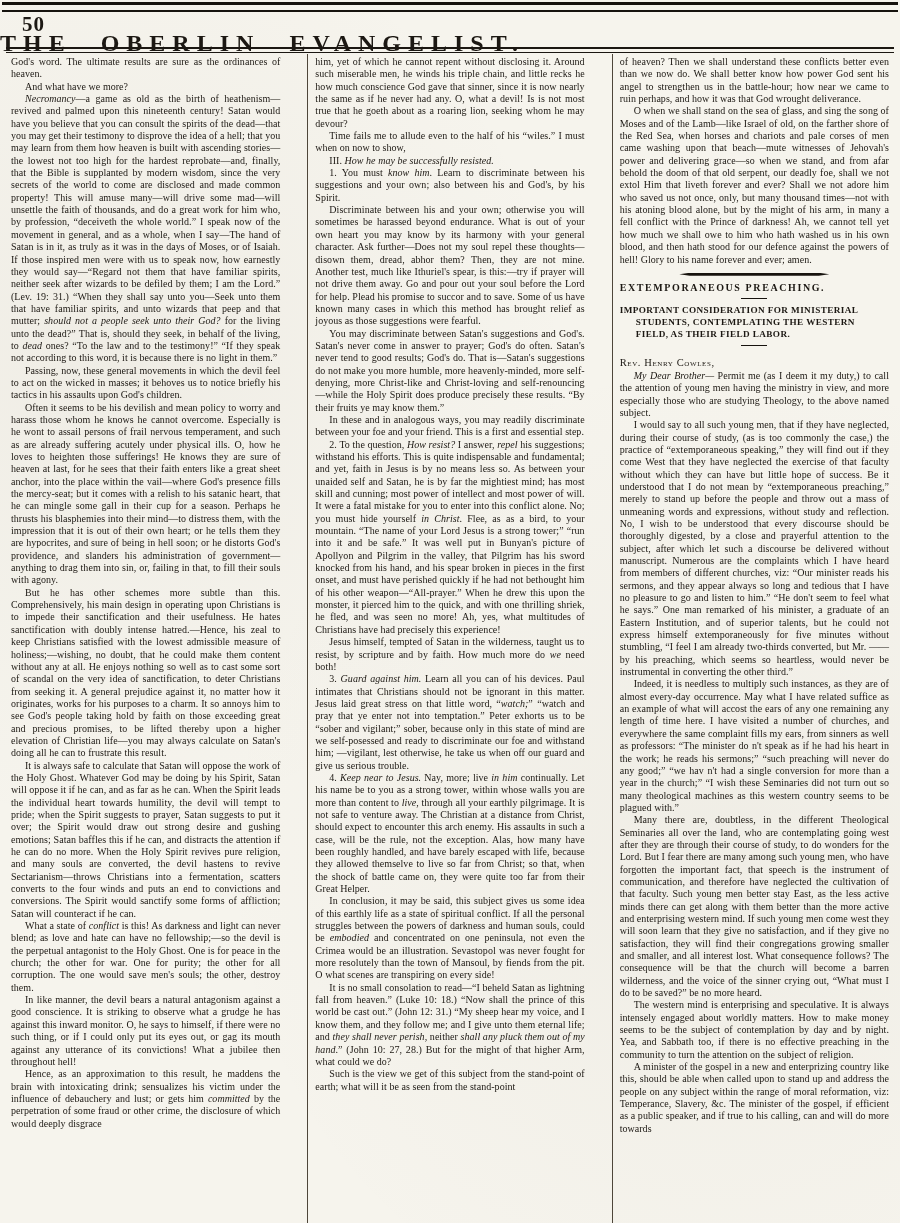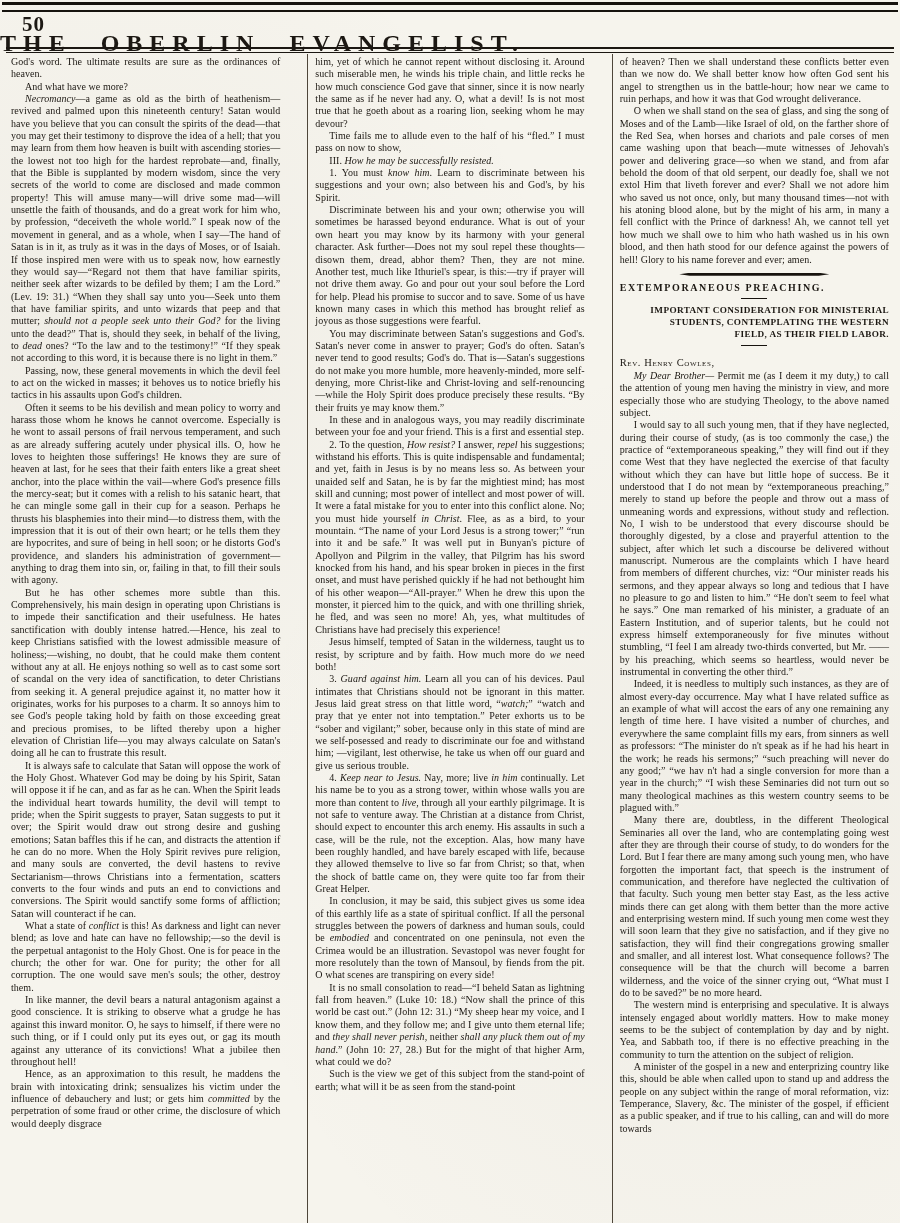--- a/index.html
+++ b/index.html
@@ -51,21 +51,21 @@
   }
   .para{text-indent:14px;}
   .para-flush{text-indent:0;}
   .art-head{
     margin:2px 0 0 0;text-align:left;
     font-size:10px;font-weight:bold;letter-spacing:1.6px;
   }
   .art-caption{
     margin:1px 0 0 0;
     font-size:9.2px;font-weight:bold;letter-spacing:.4px;line-height:12px;
-    padding-left:16px;text-indent:-16px;text-align:right;
+    padding-left:16px;text-indent:-16px;
   }
   .byline{
     margin:11px 0 2px 0;
     font-size:10.5px;font-variant:small-caps;letter-spacing:.6px;
   }
   .rule-end{
     width:150px;height:3px;margin:7px auto 6px auto;
     background:#17130e;
     clip-path:polygon(0 50%,7% 0,93% 0,100% 50%,93% 100%,7% 100%);
   }
@@ -95,36 +95,36 @@
         <div class="para">Passing, now, these general movements in which the devil feel to act on the wicked in masses; it behoves us to notice briefly his tactics in his assaults upon God's children.</div>
         <div class="para">Often it seems to be his devilish and mean policy to worry and harass those whom he knows he cannot overcome.  Especially is he wont to assail persons of frail nervous temperament, and such as are already suffering acutely under physical ills.  O, how he loves to heighten those sufferings!  He knows they are sure of heaven at last, for he sees that their faith enters like a great sheet anchor, into the place within the vail—where God's presence fills the mercy-seat; but it comes with a relish to his satanic heart, that he can mingle some gall in their cup for a season.  Perhaps he thrusts his blasphemies into their mind—to distress them, with the impression that it is out of their own heart; or he tells them they are hypocrites, and sure of being in hell soon; or he distorts God's providence, and slanders his administration of government—anything to drag them into sin, or, failing in that, to fill their souls with agony.</div>
         <div class="para">But he has other schemes more subtle than this.  Comprehensively, his main design in operating upon Christians is to impede their sanctification and their usefulness.  He hates sanctification with doubly intense hatred.—Hence, his zeal to keep Christians satisfied with the lowest admissible measure of holiness;—wishing, no doubt, that he could make them content without any at all.  He enjoys nothing so well as to cast some sort of scandal on the very idea of sanctification, to deter Christians from seeking it.  A general prejudice against it, no matter how it originates, works for his purposes to a charm.  It so annoys him to see God's people taking hold by faith on those exceeding great and precious promises, to be lifted thereby upon a higher elevation of Christian life—you may always calculate on Satan's doing all he can to frustrate this result.</div>
         <div class="para">It is always safe to calculate that Satan will oppose the work of the Holy Ghost.  Whatever God may be doing by his Spirit, Satan will oppose it if he can, and as far as he can.  When the Spirit leads the individual heart towards humility, the devil will tempt to pride; when the Spirit suggests to prayer, Satan suggests to put it over; the Spirit would draw out strong desire and gushing emotions; Satan baffles this if he can, and distracts the attention if he can do no more.  When the Holy Spirit revives pure religion, and many souls are converted, the devil hastens to revive Sectarianism—throws Christians into a fermentation, scatters converts to the four winds and puts an end to convictions and conversions.  The Spirit would sanctify some forms of affliction; Satan will counteract if he can.</div>
         <div class="para">What a state of <em>conflict</em> is this!  As darkness and light can never blend; as love and hate can have no fellowship;—so the devil is the perpetual antagonist to the Holy Ghost.  One is for peace in the church; the other for war. One for purity; the other for all corruption.  The one would save men's souls; the other, destroy them.</div>
         <div class="para">In like manner, the devil bears a natural antagonism against a good conscience.  It is striking to observe what a grudge he has against this inward monitor.  O, he says to himself, if there were no such thing, or if I could only put its eyes out, or gag its mouth against any utterance of its convictions!  What a jubilee then throughout hell!</div>
         <div class="para">Hence, as an approximation to this result, he maddens the brain with intoxicating drink; sensualizes his victim under the influence of debauchery and lust; or gets him <em>committed</em> by the perpetration of some fraud or other crime, the disclosure of which would deeply disgrace</div>
       </div>
     <div class="col">
         <div class="para-flush">him, yet of which he cannot repent without disclosing it. Around such miserable men, he winds his triple chain, and little recks he how much conscience God gave that sinner, since it is now nearly the same as if he never had any.  O, what a devil!  Is is not most true that he goeth about as a roaring lion, seeking whom he may devour?</div>
-        <div class="para">Time fails me to allude even to the half of his “fled.” I must pass on now to show,</div>
+        <div class="para">Time fails me to allude even to the half of his “wiles.” I must when on now to show,</div>
         <div class="para">III.  <em>How he may be successfully resisted.</em></div>
         <div class="para">1.  You must <em>know him</em>.  Learn to discriminate between his suggestions and your own; also between his and God's, by his Spirit.</div>
         <div class="para">Discriminate between his and your own; otherwise you will sometimes be harassed beyond endurance.  What is out of your own heart you may know by its harmony with your general character.  Ask further—Does not my soul repel these thoughts—disown them, dread, abhor them?  Then, they are not mine.  Another test, much like Ithuriel's spear, is this:—try if prayer will not drive them away.  Go and pour out your soul before the Lord for help.  Plead his promise to succor and to save.  Some of us have known many cases in which this method has brought relief as joyous as those suggestions were fearful.</div>
         <div class="para">You may discriminate between Satan's suggestions and God's.  Satan's never come in answer to prayer; God's do often.  Satan's never tend to good results; God's do. That is—Satan's suggestions do not make you more humble, more heavenly-minded, more self-denying, more Christ-like and Christ-loving and self-renouncing—while the Holy Spirit does produce precisely these results.  “By their fruits ye may know them.”</div>
         <div class="para">In these and in analogous ways, you may readily discriminate between your foe and your friend.  This is a first and essential step.</div>
         <div class="para">2.  To the question, <em>How resist?</em>  I answer, <em>repel</em> his suggestions; withstand his efforts.  This is quite indispensable and fundamental; and yet, faith in Jesus is by no means less so.  As between your unaided self and Satan, he is by far the mightiest mind; has most skill and cunning; most power of intellect and most power of will.  It were a fatal mistake for you to enter into this conflict alone.  No; you must hide yourself <em>in Christ</em>.  Flee, as as a bird, to your mountain.  “The name of your Lord Jesus is a strong tower;” “run into it and be safe.”  It was well put in Bunyan's picture of Apollyon and Pilgrim in the valley, that Pilgrim has his sword knocked from his hand, and his spear broken in pieces in the first onset, and must have perished quickly if he had not bethought him of his other weapon—“All-prayer.”  When he drew this upon the monster, it pierced him to the quick, and with one thrilling shriek, he fled, and was seen no more!  Ah, yes, what multitudes of Christians have had precisely this experience!</div>
         <div class="para">Jesus himself, tempted of Satan in the wilderness, taught us to resist, by scripture and by faith.  How much more do <em>we</em> need both!</div>
         <div class="para">3.  <em>Guard against him.</em>  Learn all you can of his devices. Paul intimates that Christians should not be ignorant in this matter.  Jesus laid great stress on that little word, “<em>watch;</em>” “watch and pray that ye enter not into temptation.”  Peter exhorts us to be “sober and vigilant;” sober, because only in this state of mind are we self-posessed and ready to discriminate our foe and withstand him; —vigilant, lest otherwise, he take us when off our guard and give us serious trouble.</div>
         <div class="para">4.  <em>Keep near to Jesus.</em>  Nay, more; live <em>in him</em> continually.  Let his name be to you as a strong tower, within whose walls you are more than content to <em>live</em>, through all your earthly pilgrimage.  It is not safe to venture away.  The Christian at a distance from Christ, should expect to encounter this arch enemy.  His assaults in such a case, will be the rule, not the exception.  Alas, how many have been roughly handled, and have barely escaped with life, because they allowed themselve to live so far from Christ; so that, when the shock of battle came on, they were quite too far from their Great Helper.</div>
         <div class="para">In conclusion, it may be said, this subject gives us some idea of this earthly life as a state of spiritual conflict.  If all the personal struggles between the powers of darkness and human souls, could be <em>embodied</em> and concentrated on one peninsula, not even the Crimea would be an illustration.  Sevastopol was never fought for more resolutely than the town of Mansoul, by fiends from the pit.  O what scenes are transpiring on every side!</div>
         <div class="para">It is no small consolation to read—“I beheld Satan as lightning fall from heaven.”  (Luke 10: 18.)  “Now shall the prince of this world be cast out.”  (John 12: 31.)  “My sheep hear my voice, and I know them, and they follow me; and I give unto them eternal life; and <em>they shall never perish</em>, neither <em>shall any pluck them out of my hand</em>.” (John 10: 27, 28.)  But for the might of that higher Arm, what could we do?</div>
         <div class="para">Such is the view we get of this subject from the stand-point of earth; what will it be as seen from the stand-point</div>
       </div>
     <div class="col">
-        <div class="para-flush">of heaven?  Then we shall understand these conflicts better even than we now do.  We shall better know how often God sent his angel to strengthen us in the battle-hour; how near we came to ruin perhaps, and how it was that God wrought deliverance.</div>
+        <div class="para-flush">of heaven?  Then we shall understand these conflicts better even than we now do.  We shall better know how power God sent his angel to strengthen us in the battle-hour; how near we came to ruin perhaps, and how it was that God wrought deliverance.</div>
         <div class="para">O when we shall stand on the sea of glass, and sing the song of Moses and of the Lamb—like Israel of old, on the farther shore of the Red Sea, when horses and chariots and pale corses of men came washing upon that beach—mute witnesses of Jehovah's power and delivering grace—so when we stand, and from afar behold the doom of that old serpent, our deadly foe, shall we not extol Him that liveth forever and ever?  Shall we not adore him who saved us not once, only, but many thousand times—not with his atoning blood alone, but by the might of his arm, in many a fell conflict with the Prince of darkness! Ah, we cannot tell yet how much we shall owe to him who hath washed us in his own blood, and then hath stood for our defence against the powers of hell!  Glory to his name forever and ever; amen.</div>
         <div class="rule-end"></div>
         <div class="art-head">EXTEMPORANEOUS PREACHING.</div>
         <div class="rule-short"></div>
         <div class="art-caption">IMPORTANT CONSIDERATION FOR MINISTERIAL STUDENTS, CONTEMPLATING THE WESTERN FIELD, AS THEIR FIELD LABOR.</div>
         <div class="rule-short"></div>
         <div class="byline">Rev. Henry Cowles,</div>
         <div class="para"><em>My Dear Brother—</em> Permit me (as I deem it my duty,) to call the attention of young men having the ministry in view, and more especially those who are studying Theology, to the above named subject.</div>
         <div class="para">I would say to all such young men, that if they have neglected, during their course of study, (as is too commonly the case,) the practice of “extemporaneous speaking,” they will find out if they come West that they have neglected the exercise of that faculty without which they can have but little hope of success.  Be it understood that I do not mean by “extemporaneous preaching,” merely to stand up before the people and throw out a mass of unmeaning words and expressions, without study and reflection.  No, I wish to be understood that every discourse should be thoroughly digested, by a close and prayerful attention to the subject, after which let such a discourse be delivered without manuscript.  Numerous are the complaints which I have heard from members of different churches, viz: “Our minister reads his sermons, and they appear always so long and tedious that I have no pleasure to go and listen to him.”  “He don't seem to feel what he says.”  One man remarked of his minister, a graduate of an Eastern Institution, and of superior talents, but he could not express himself extemporaneously for five minutes without stumbling, “I feel I am already two-thirds converted, but Mr. —— by his preaching, which seems so heartless, would never be instrumental in converting the other third.”</div>
         <div class="para">Indeed, it is needless to multiply such instances, as they are of almost every-day occurrence.  May what I have related suffice as an example of what will accost the ears of any one remaining any length of time here.  I have visited a number of churches, and everywhere the same complaint fills my ears, from sinners as well as professors: “The minister do n't speak as if he had his heart in the work; he reads his sermons;” “such preaching will never do any good;” “we hav n't had a single conversion for more than a year in the church;” “I wish these Seminaries did not turn out so many theological machines as this western country seems to be plagued with.”</div>

